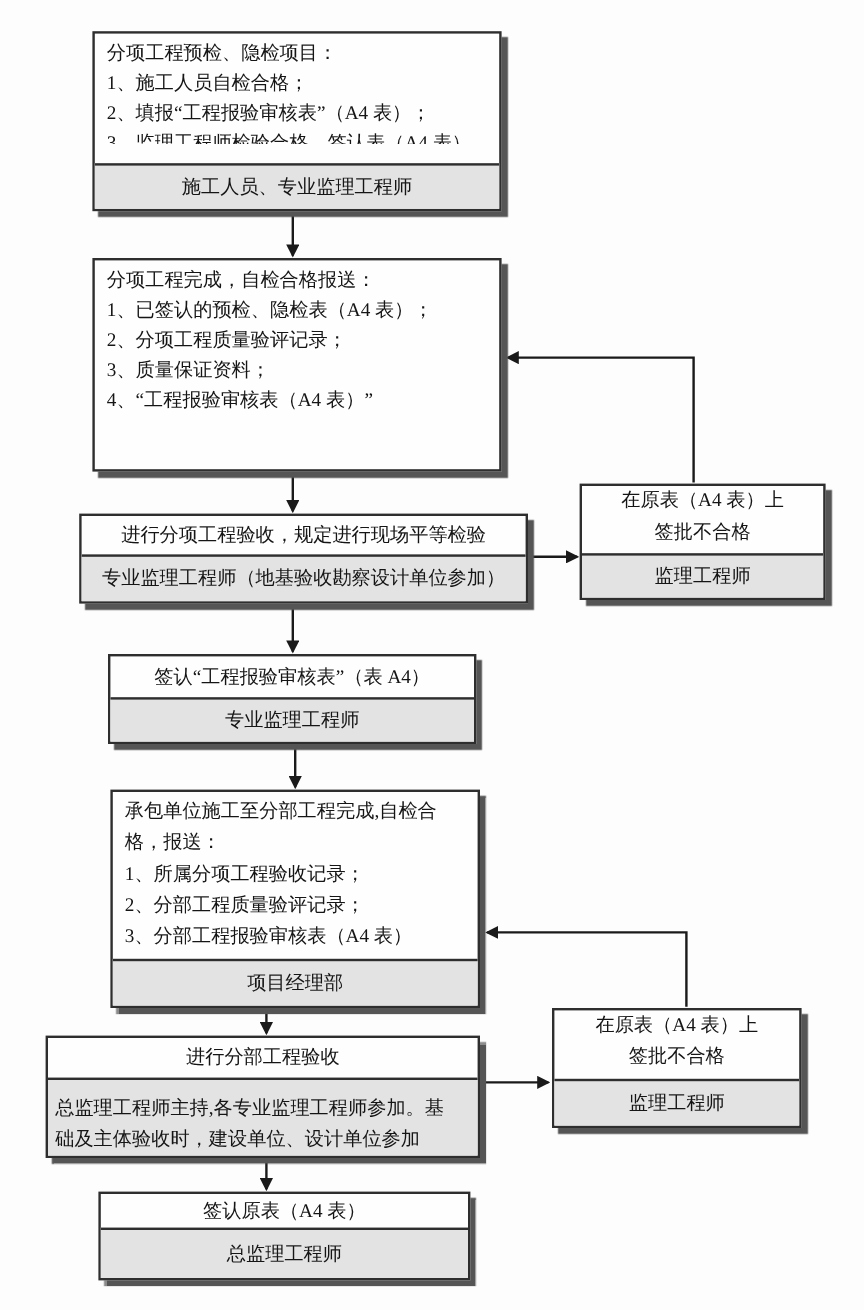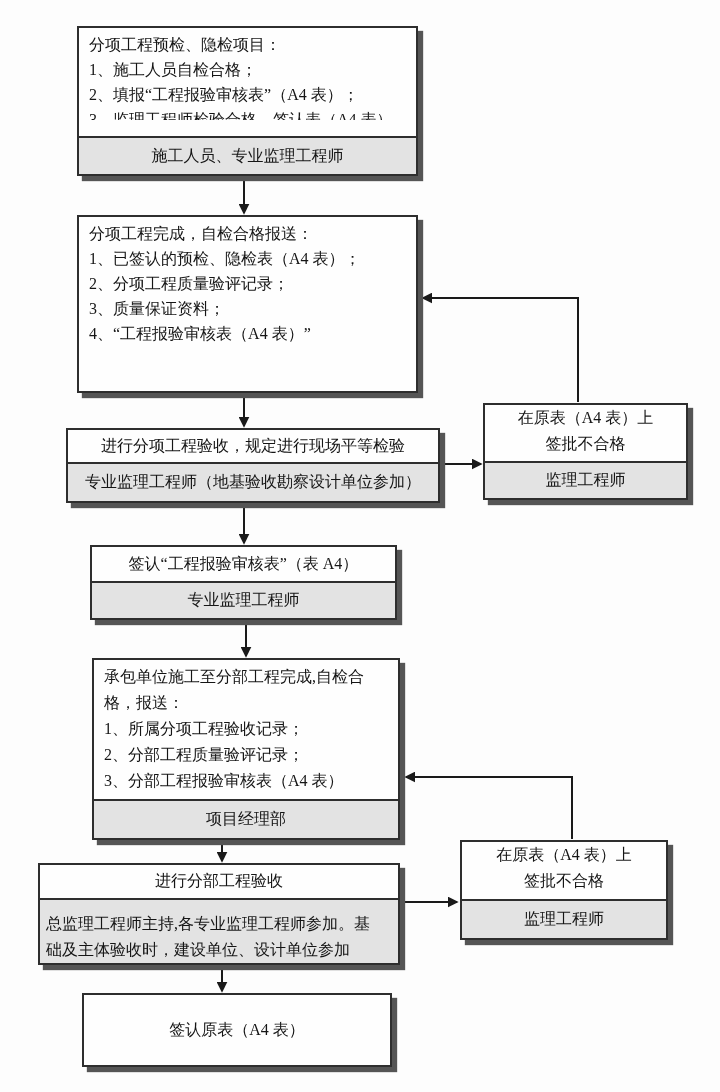--- a/index.html
+++ b/index.html
@@ -128,15 +128,16 @@
   <div class="node" id="r2">
     <div class="body lines-center">
       <div>在原表（A4 表）上</div>
       <div>签批不合格</div>
     </div>
     <div class="footer">监理工程师</div>
   </div>
 
   <div class="node" id="n7">
     <div class="body center">签认原表（A4 表）</div>
+    <div class="footer">总监理工程师</div>
   </div>
 
 </div>
 
 </body></html>

